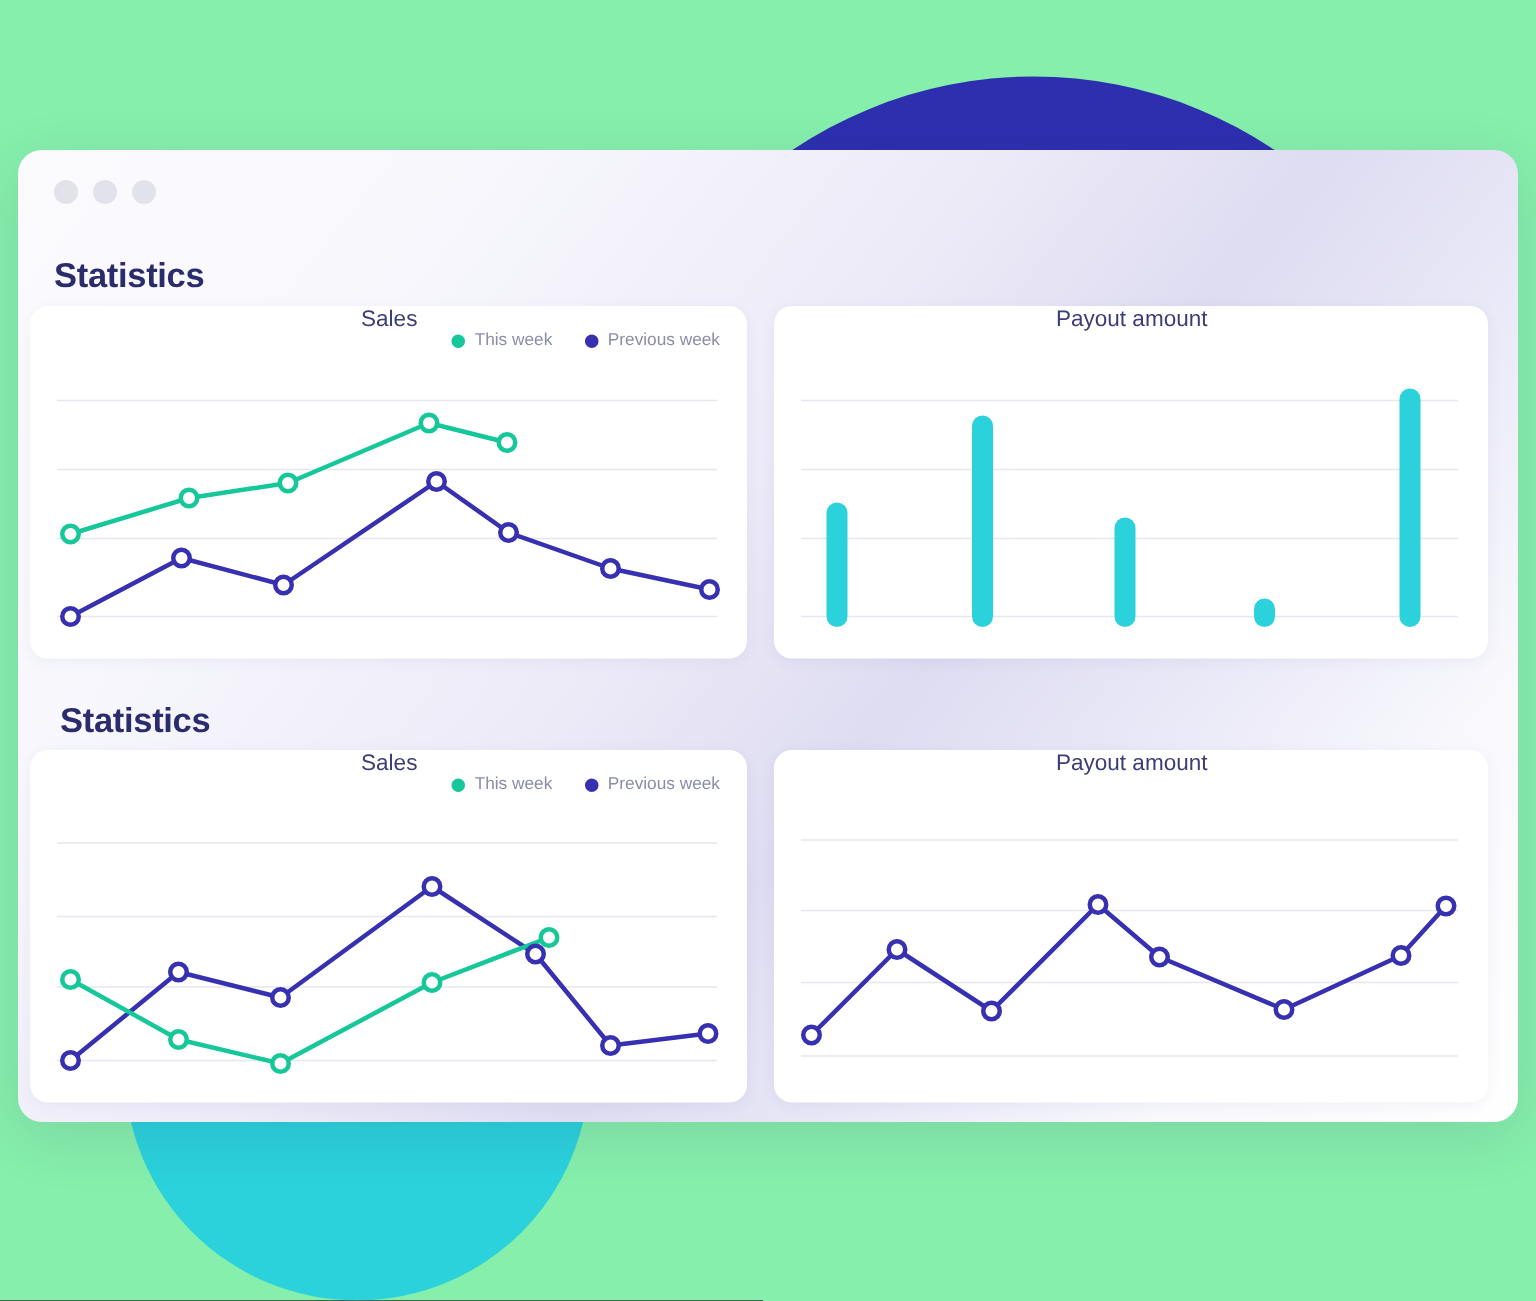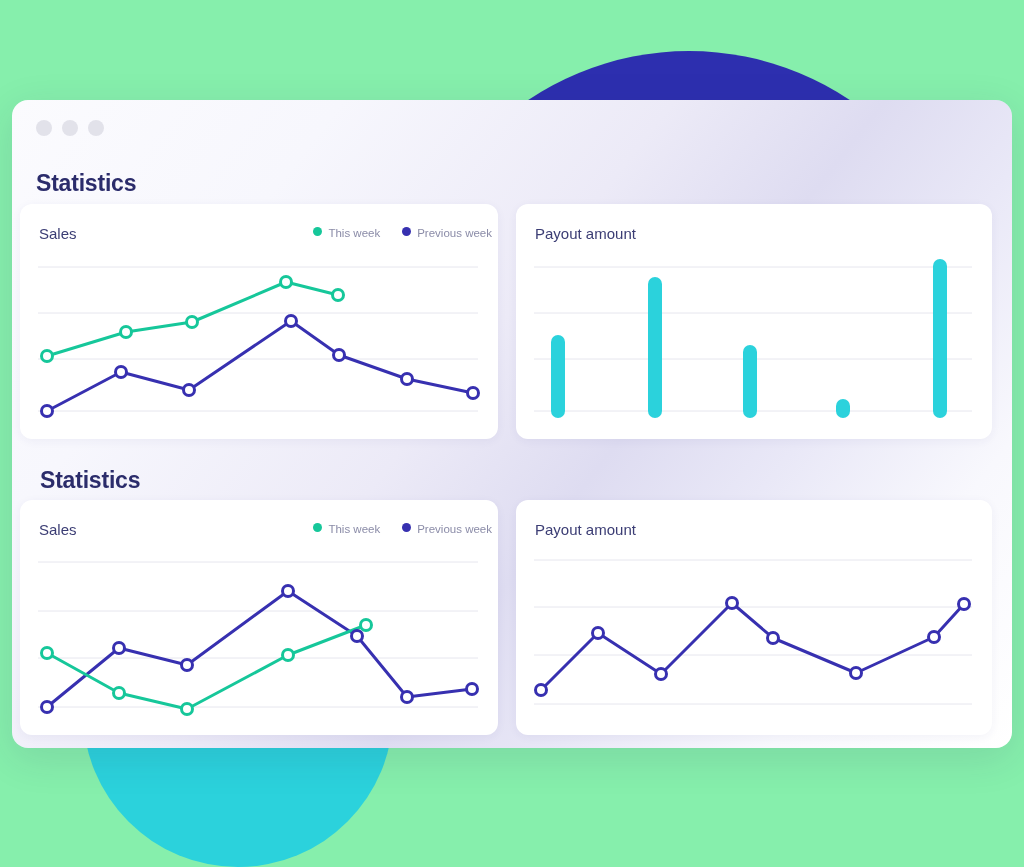--- a/index.html
+++ b/index.html
@@ -79,34 +79,35 @@
   #card-tl { left: 20px;  top: 204px; width: 478px; height: 235px; }
   #card-tr { left: 516px; top: 204px; width: 476px; height: 235px; }
   #card-bl { left: 20px;  top: 500px; width: 478px; height: 235px; }
   #card-br { left: 516px; top: 500px; width: 476px; height: 235px; }
 
   .card-head {
     position: absolute;
     left: 0; top: 0; width: 100%;
     height: 58px;
     display: flex; align-items: center;
-    padding: 0 6px 0 19px;
+    padding: 0 18px 0 19px;
+    flex-direction: column;
   }
   .card-title {
     font-size: 15px;
     color: #3b3d74;
     font-weight: normal;
   }
   .legend {
     margin-left: auto;
     display: flex; align-items: center;
     gap: 22px;
   }
   .legend-item {
-    display: flex; gap: 6px;
+    display: flex; align-items: center; gap: 6px;
   }
   .legend-swatch {
     width: 9px; height: 9px; border-radius: 50%;
     flex: 0 0 auto;
   }
   .legend-label {
     font-size: 11.5px;
     color: #8b8ca8;
     white-space: nowrap;
   }

